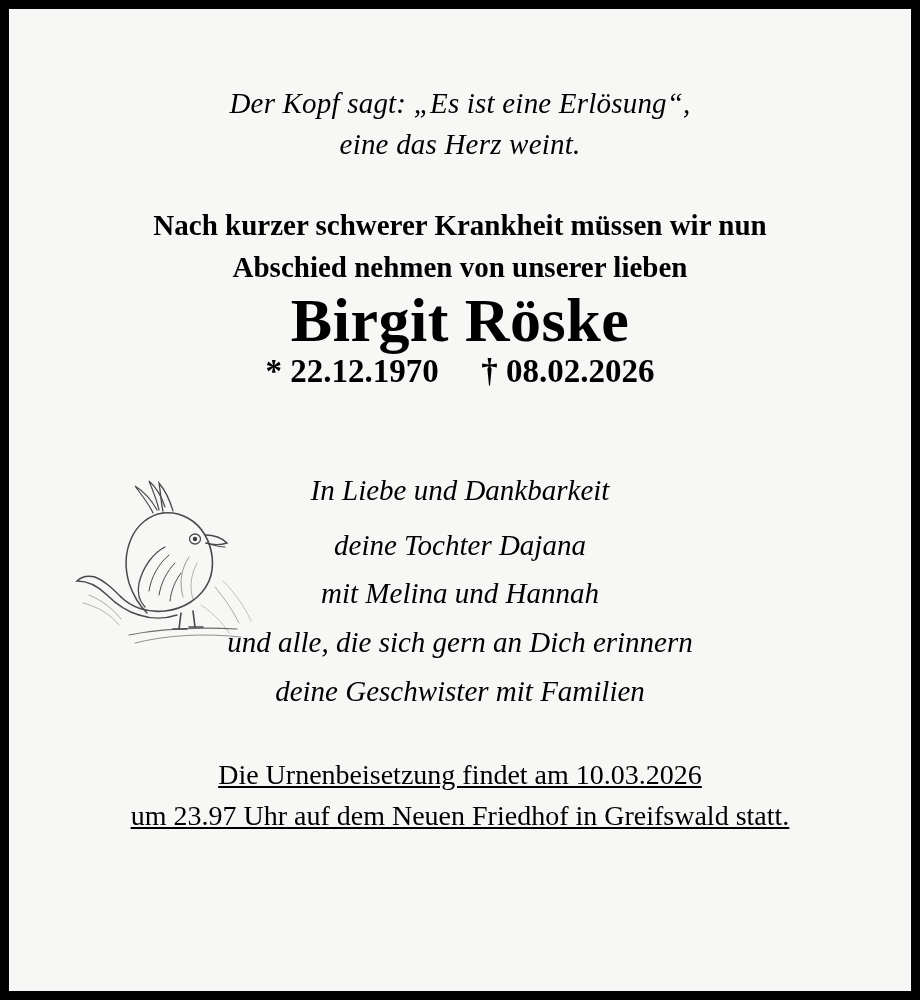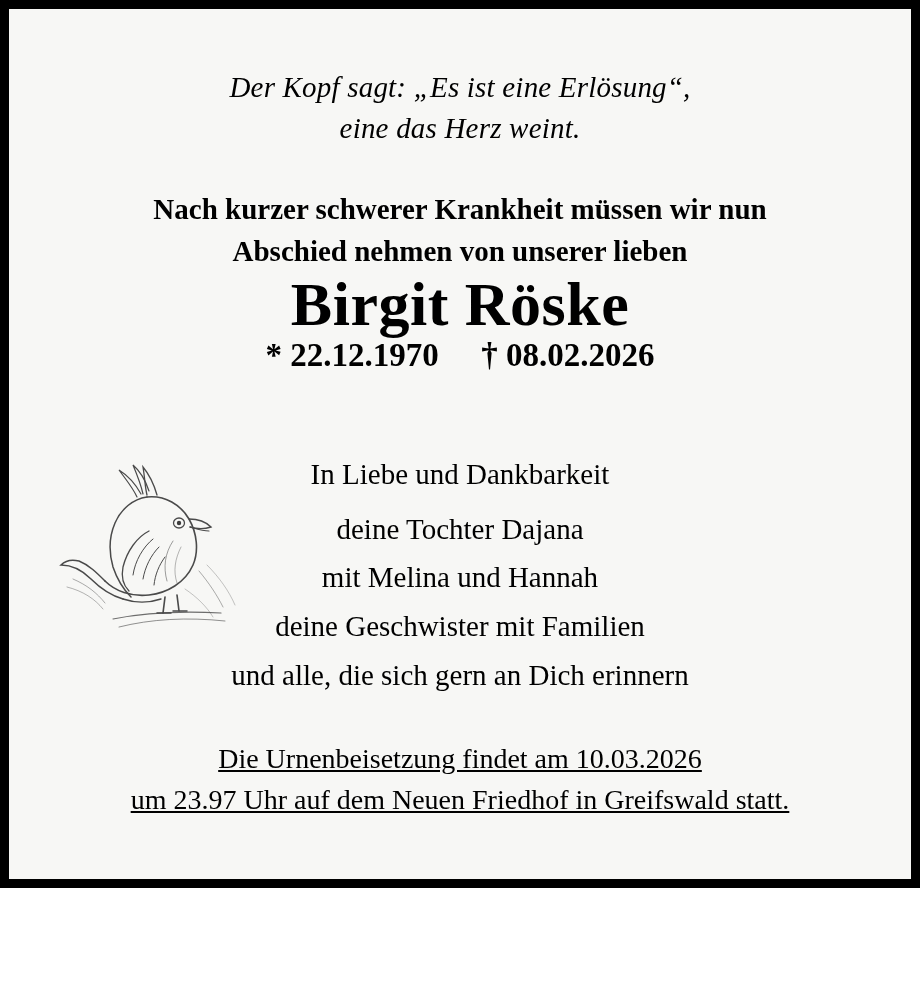--- a/index.html
+++ b/index.html
@@ -11,24 +11,24 @@
     width: 920px;
     height: 1000px;
     font-family: "Liberation Serif", serif;
     color: #000000;
     overflow: hidden;
   }
   .obituary {
     position: relative;
     box-sizing: border-box;
     width: 920px;
-    height: 888px;
+    height: 1000px;
     background: #f7f7f5;
     border: 9px solid #000000;
-    padding: 0;
+    padding: 16px;
   }
   .inner {
     position: relative;
     width: 100%;
     height: 100%;
     box-sizing: border-box;
     padding: 58px 42px 34px 42px;
     text-align: center;
   }
   .verse {
@@ -61,20 +61,21 @@
   }
   .dates .sep {
     display: inline-block;
     width: 26px;
   }
   .dagger {
     font-weight: bold;
   }
   .dedication {
     margin-top: 76px;
+    font-style: italic;
     font-size: 29px;
     line-height: 1.68;
   }
   .dedication .d-line {
     display: block;
   }
   .dedication .d-first {
     margin-bottom: 6px;
   }
   .funeral {
@@ -117,22 +118,22 @@
       <span>22.12.1970</span>
       <span class="sep"></span>
       <span class="dagger">†</span>
       <span>08.02.2026</span>
     </div>
 
     <div class="dedication">
       <span class="d-line d-first">In Liebe und Dankbarkeit</span>
       <span class="d-line">deine Tochter Dajana</span>
       <span class="d-line">mit Melina und Hannah</span>
+      <span class="d-line">und alle, die sich gern an Dich erinnern</span>
       <span class="d-line">deine Geschwister mit Familien</span>
-      <span class="d-line">und alle, die sich gern an Dich erinnern</span>
     </div>
 
     <div class="funeral">
       <span class="funeral-line">Die Urnenbeisetzung findet am 10.03.2026</span>
       <span class="funeral-line">um 23.97 Uhr auf dem Neuen Friedhof in Greifswald statt.</span>
     </div>
 
     <div class="bird">
       <svg viewBox="0 0 210 205" width="210" height="205" aria-hidden="true">
         <g fill="none" stroke="#4a4a4a" stroke-width="1.4" stroke-linecap="round">

